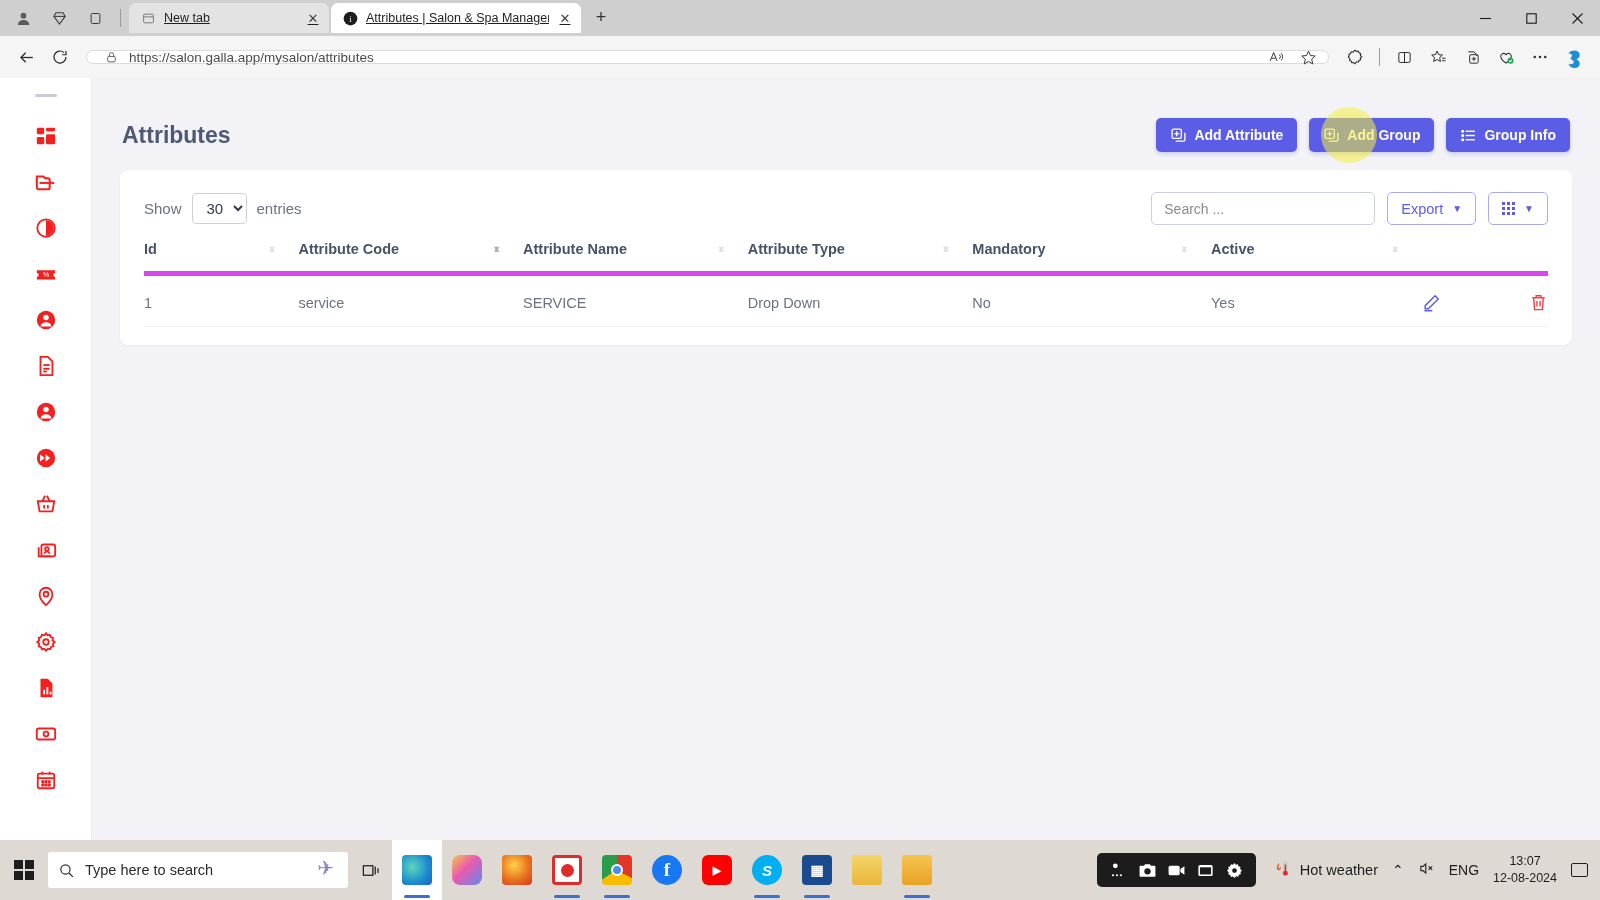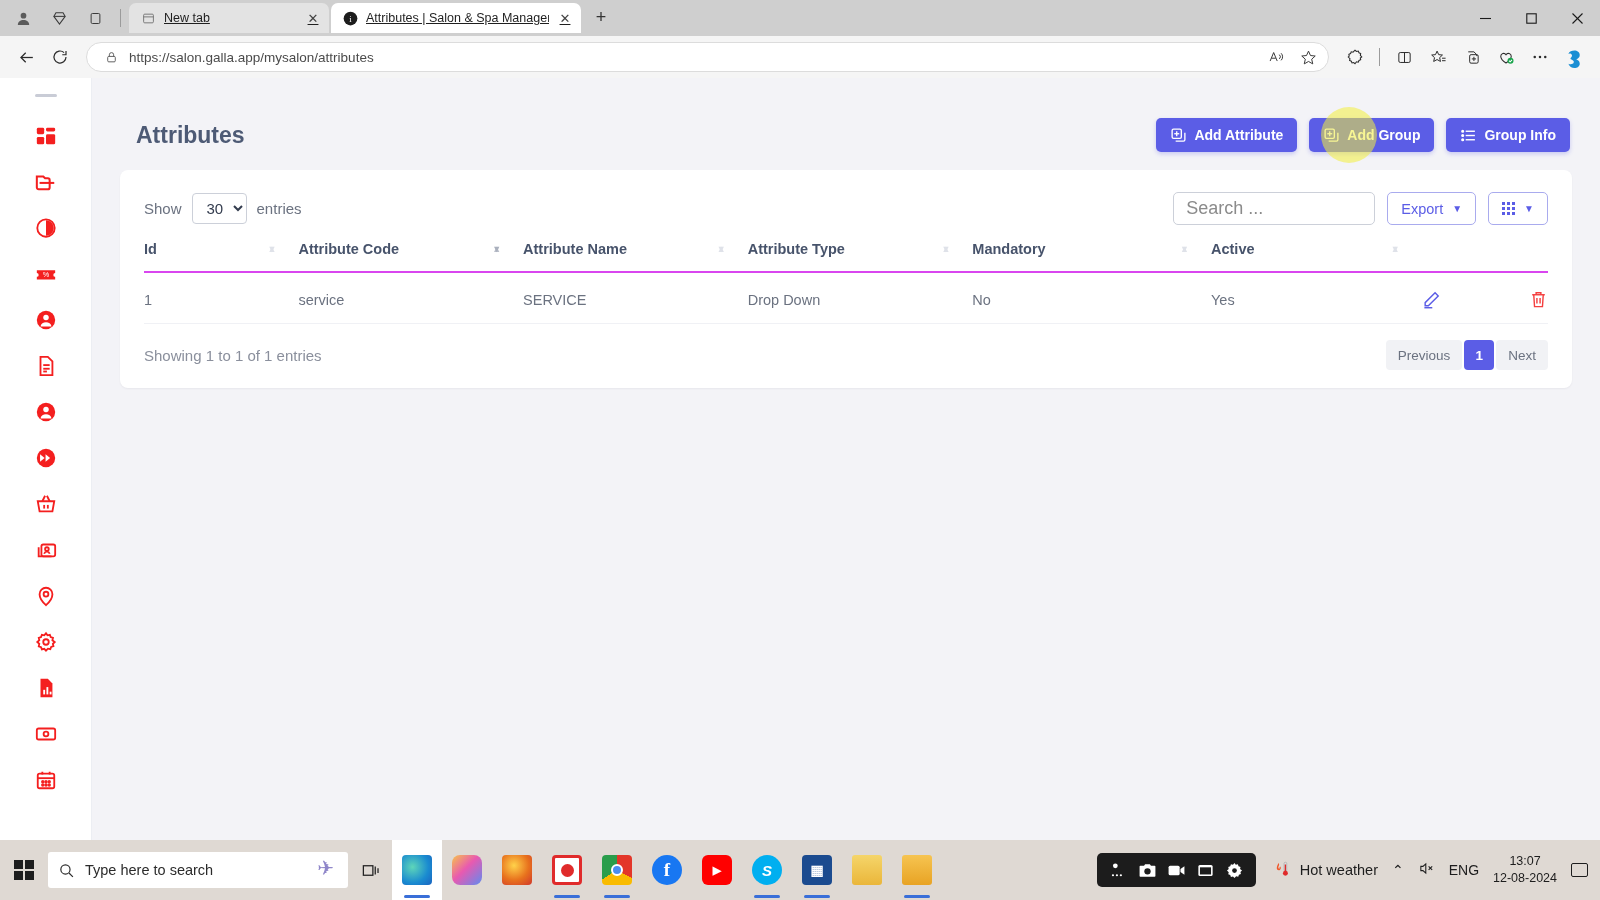--- a/index.html
+++ b/index.html
@@ -37,21 +37,21 @@
   .newtab-btn { width: 28px; height: 28px; display: flex; align-items: center; justify-content: center; font-size: 18px; color: #333; margin-left: 4px; margin-bottom: 2px; }
   .wincontrols { position: absolute; right: 0; top: 0; height: 36px; display: flex; }
   .wc { width: 46px; height: 36px; display: flex; align-items: center; justify-content: center; color: #1a1a1a; font-size: 12px; }
 
   .toolbar {
     position: absolute; top: 36px; left: 0; width: 1600px; height: 42px;
     background: #f5f5f5; display: flex; align-items: center; padding: 0 10px; gap: 2px;
   }
   .tb-btn { width: 32px; height: 30px; display: flex; align-items: center; justify-content: center; color: #2b2b2b; border-radius: 4px; }
   .omnibox {
-    flex: 1; height: 30px; background: #ffffff; border-radius: 15px;
+    flex: 1; height: 14px; background: #ffffff; border-radius: 15px;
     display: flex; align-items: center; padding: 0 6px 0 14px; margin: 0 8px;
     border: 1px solid #dcdcdc;
   }
   .omnibox .lock { width: 20px; color: #5a5a5a; display:flex; align-items:center; justify-content:center; }
   .url { flex: 1; font-size: 13.5px; color: #4b4b4b; padding-left: 8px; white-space: nowrap; }
   .om-right { display: flex; align-items: center; gap: 4px; }
   .om-icon { width: 28px; height: 26px; display: flex; align-items: center; justify-content: center; color: #3a3a3a; }
   .tb-right { display: flex; align-items: center; gap: 2px; }
 
   
@@ -86,21 +86,21 @@
   }
   .gear-btn { color: #3f4b5e; display: flex; align-items: center; }
   .avatar { width: 34px; height: 34px; border-radius: 50%; position: relative; overflow: visible; }
   .avatar-face { width: 34px; height: 34px; border-radius: 50%; background: #f2c7a0; position: relative; overflow: hidden; }
   .av-hair { position:absolute; top:0; left:2px; width:30px; height:14px; background:#6b4326; border-radius: 15px 15px 4px 4px; }
   .av-eye { position:absolute; top:15px; width:3px; height:3px; background:#33251c; border-radius:50%; }
   .av-body { position:absolute; bottom:-1px; left:0; width:34px; height:10px; background:#25406b; border-radius: 6px 6px 0 0;}
   .av-tie { position:absolute; bottom:0px; left:15px; width:4px; height:10px; background:#6fc0ea; }
   .av-dot { position:absolute; right:-1px; bottom:0px; width:10px; height:10px; border-radius:50%; background:#3fc248; border:1.5px solid #fff; }
 
-  .page-head { display: flex; align-items: center; justify-content: space-between; margin: 26px 2px 18px 16px; }
+  .page-head { display: flex; align-items: center; justify-content: space-between; margin: 26px 2px 18px 2px; }
   .page-title { font-size: 23px; font-weight: 700; color: #4d5a75; }
   .actions { display: flex; gap: 12px; position: relative; }
   .btn-primary {
     background: #5b5de6; color: #ffffff; border: none; border-radius: 5px;
     height: 34px; padding: 0 14px; font-size: 14px; font-weight: 700;
     display: flex; align-items: center; gap: 7px; font-family: "Liberation Sans", sans-serif;
     box-shadow: 0 2px 4px rgba(91,93,230,.28); cursor: pointer; white-space: nowrap;
   }
   .btn-primary svg { width: 17px; height: 17px; }
   .click-halo {
@@ -115,37 +115,37 @@
   }
   .table-controls { display: flex; align-items: center; justify-content: space-between; margin-bottom: 16px; }
   .show-entries { display: flex; align-items: center; gap: 10px; font-size: 15px; color: #6b7280; }
   .select-box {
     border: 1px solid #ccd0d9; border-radius: 4px; height: 31px;
     padding: 0 6px 0 10px; font-size: 15px; color: #333c4e;
     font-family: "Liberation Sans", sans-serif; background: #fff;
   }
   .controls-right { display: flex; align-items: center; gap: 12px; }
   .search-input {
-    width: 202px; height: 33px; border: 1px solid #ccd0d9; border-radius: 5px;
-    padding: 0 12px; font-size: 18px; color: #555; font-family: "Liberation Sans", sans-serif; background:#fff;
+    width: 224px; height: 33px; border: 1px solid #ccd0d9; border-radius: 5px;
+    padding: 0 12px; font-size: 14px; color: #555; font-family: "Liberation Sans", sans-serif; background:#fff;
   }
   .search-input::placeholder { color: #8b8b8b; }
   .btn-outline {
     border: 1px solid #a9abee; color: #5b5de6; background: #fff; border-radius: 5px;
     height: 33px; padding: 0 13px; font-size: 14.5px; display: flex; align-items: center; gap: 9px;
     font-family: Liberation Sans, sans-serif; cursor: pointer;
   }
   .caret { font-size: 10px; }
   .grid-dots { display: grid; grid-template-columns: repeat(3, 3px); grid-template-rows: repeat(3, 3px); gap: 2px; }
   .grid-dots i { width: 3px; height: 3px; background: #5b5de6; display: block; }
 
   table { width: 100%; border-collapse: collapse; }
   thead th {
     text-align: right; font-size: 14.5px; font-weight: 700; color: #47536b;
-    padding: 0 0 14px 0; border-bottom: 2px solid #d946ef; position: relative;
+    padding: 0 0 14px 0; border-bottom: 5px solid #d946ef; position: relative;
   }
   .th-inner { display: flex; align-items: center; justify-content: space-between; padding-right: 22px; }
   .sort-ico { display: inline-flex; flex-direction: column; line-height: 0; }
   .sort-ico span { font-size: 9px; color: #dfe2e9; }
   .sort-ico.active span.up { color: #b9bec9; }
   .sort-ico.active span.dn { color: #aab0bd; }
   tbody td { font-size: 14.5px; color: #6b7280; padding: 17px 0 14px 0; border-bottom: 1px solid #f0f1f5; }
   .row-actions { display: flex; align-items: center; gap: 88px; justify-content: flex-start; }
   .icon-edit { color: #5b5de6; display: inline-flex; }
   .icon-del { color: #f43f3f; display: inline-flex; }
@@ -634,28 +634,20 @@
                         <line x1="10" y1="10" x2="10" y2="17"></line>
                         <line x1="14" y1="10" x2="14" y2="17"></line>
                       </svg>
                   </span>
                 </div>
               </td>
             </tr>
           </tbody>
         </table>
 
-        <div class="table-footer">
-          <div class="showing-text">Showing 1 to 1 of 1 entries</div>
-          <div class="pager">
-            <div class="pg">Previous</div>
-            <div class="pg active">1</div>
-            <div class="pg">Next</div>
-          </div>
-        </div>
       </div>
 
     </div>
   </div>
 
   <div class="taskbar">
     <div class="start-btn">
       <span class="win-logo">
           <i></i>
           <i></i>

